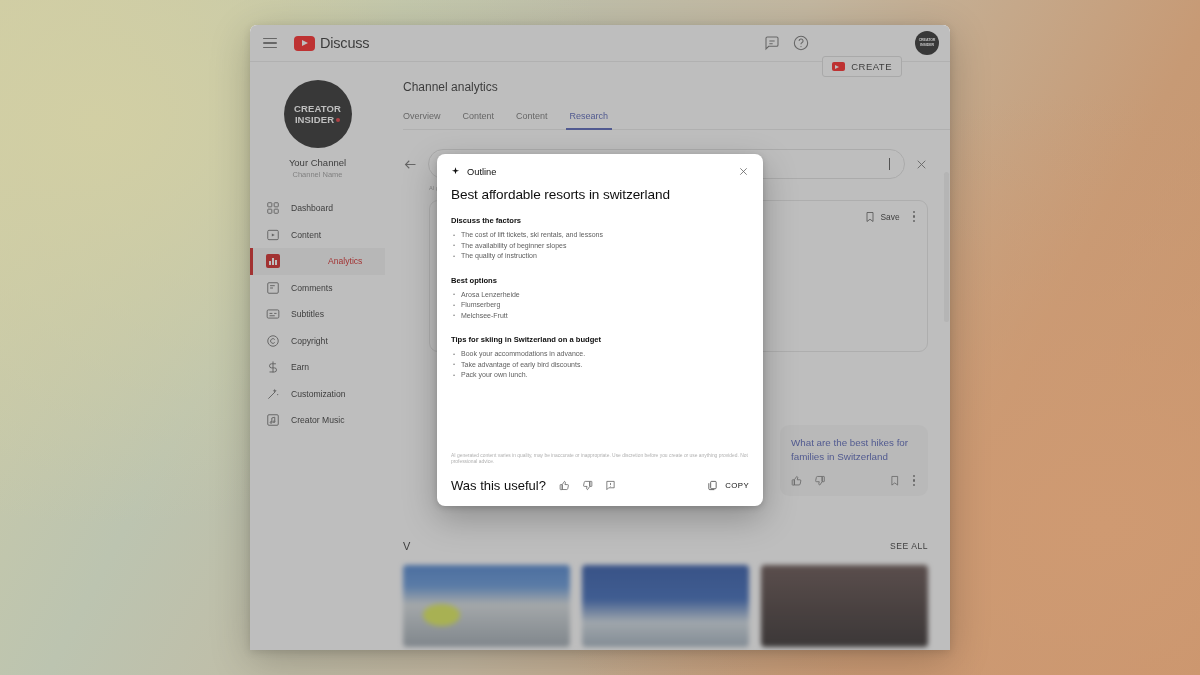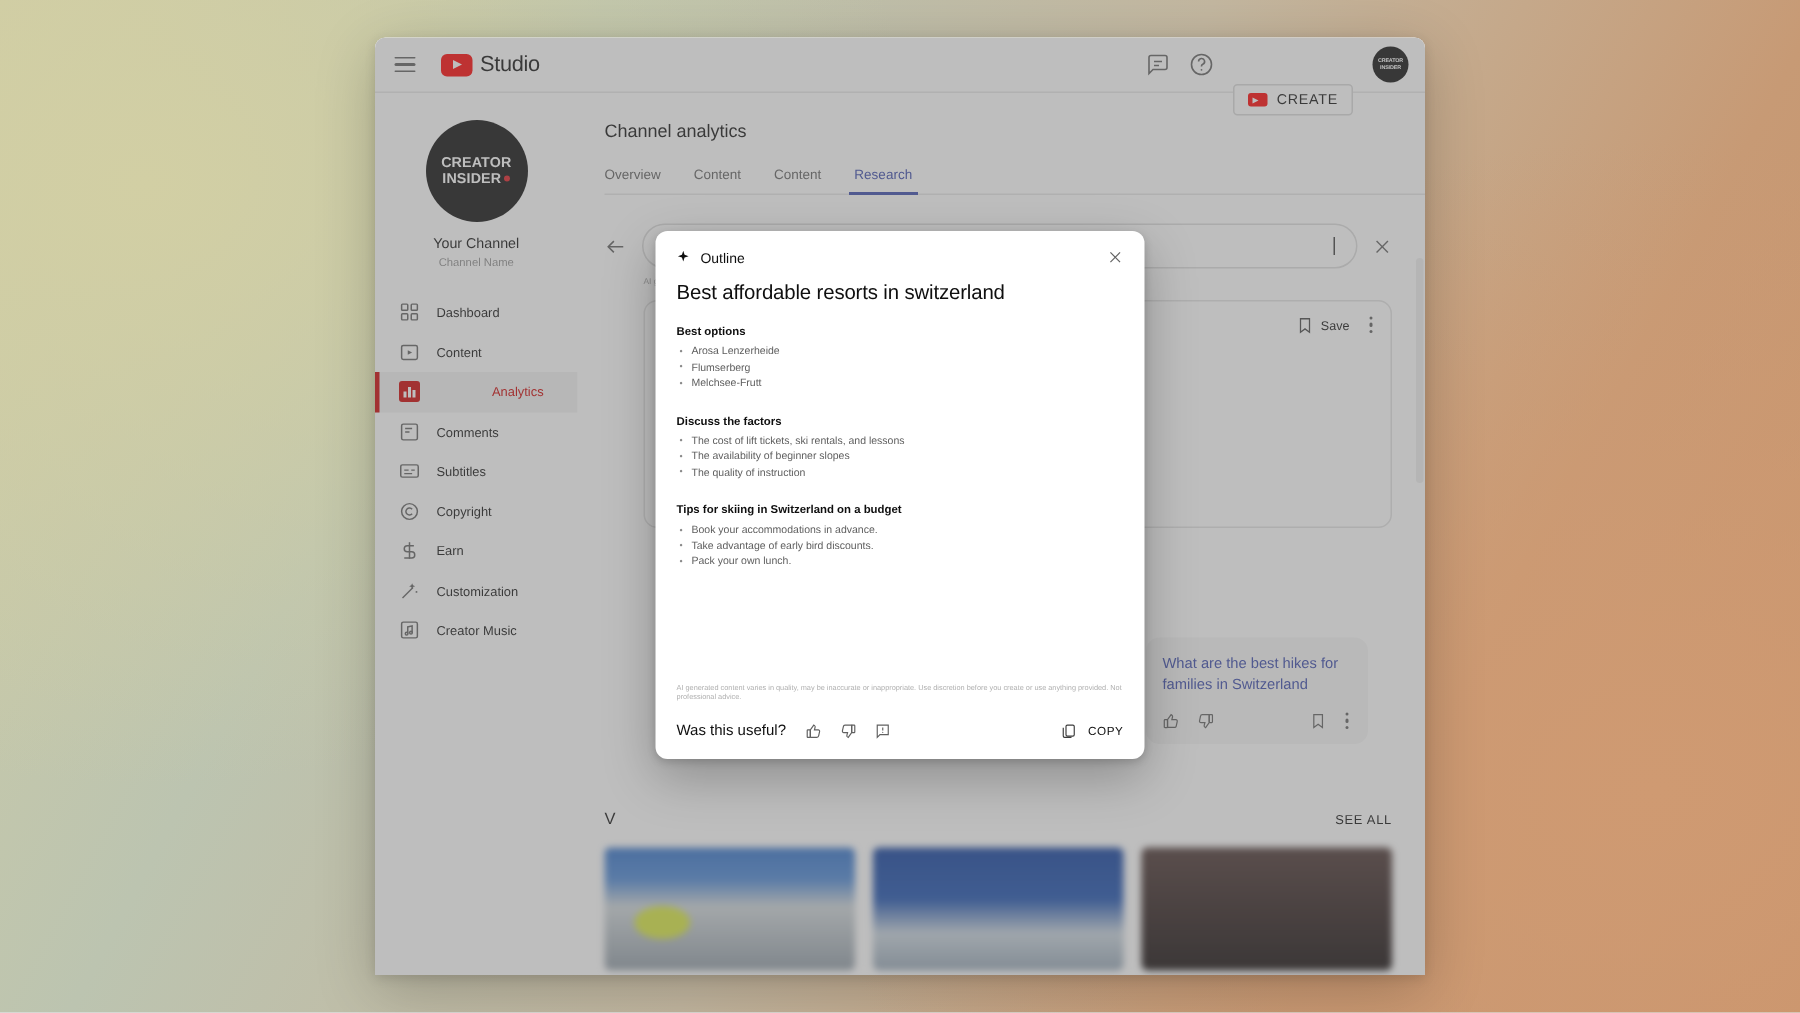--- a/index.html
+++ b/index.html
@@ -149,21 +149,21 @@
   }
   .card-actions { position: absolute; right: 10px; top: 8px; display: flex; align-items: center; gap: 11px; }
   .save-chip { display: flex; align-items: center; gap: 5px; cursor: pointer; }
   .save-chip .ic { width: 12px; height: 12px; color: #444; display:block; }
   .save-chip .lbl { font-size: 8.4px; color: #0f0f0f; }
   .kebab { display: flex; flex-direction: column; gap: 2px; cursor: pointer; padding: 2px; }
   .kebab i { width: 2.4px; height: 2.4px; border-radius: 50%; background: #606060; display: block; }
 
   
   #suggestion-card {
-    position: absolute; right: 38px; top: 363px; width: 148px;
+    position: absolute; right: 22px; top: 363px; width: 148px;
     border-radius: 9px; background: #f6f6f6; padding: 11px 11px 8px;
   }
   .sugg-title { font-size: 9.8px; line-height: 13.5px; color: #3949ab; cursor: pointer; }
   .sugg-actions { display: flex; align-items: center; margin-top: 10px; }
   .sugg-actions .ic { width: 11.5px; height: 11.5px; color: #606060; cursor: pointer; display:block; }
   .sugg-left { display: flex; gap: 11px; }
   .sugg-right { margin-left: auto; display: flex; align-items: center; gap: 10px; }
 
   
   #bottom-head {
@@ -231,21 +231,21 @@
   }
 
   #modal-disclaimer {
     font-size: 4.9px; line-height: 6.6px; color: #b0b0b0;
     padding: 0 14px; margin-top: 2px;
   }
 
   .modal-foot {
     display: flex; align-items: center; padding: 12px 14px 13px; margin-top: auto;
   }
-  .useful-label { font-size: 10px; color: #0f0f0f; margin-right: 13px; }
+  .useful-label { font-size: 13px; color: #0f0f0f; margin-right: 13px; }
   .foot-icons { display: flex; align-items: center; gap: 12px; }
   .foot-icons .ic { width: 11px; height: 11px; color: #606060; cursor: pointer; display:block; }
   .copy-btn { margin-left: auto; display: flex; align-items: center; gap: 7px; cursor: pointer; }
   .copy-btn .ic { width: 11px; height: 11px; color: #3c3c3c; display:block; }
   .copy-btn .lbl { font-size: 7.8px; color: #0f0f0f; letter-spacing: .4px; }
 
   svg { display: block; }
 </style>
 </head>
 <body>
@@ -256,21 +256,21 @@
 
     <div id="studio-header">
       <div class="hamburger">
           <i></i>
           <i></i>
           <i></i>
         </div>
 
       <div class="brand">
         <div class="yt-logo"></div>
-        <span class="brand-text">Studio</span>
+        <span class="brand-text">Discuss</span>
       </div>
 
       <div class="header-right">
         <svg class="hicon" viewBox="0 0 24 24" fill="none" stroke="currentColor" stroke-width="1.6">
           <path d="M21 15a2 2 0 0 1-2 2H7l-4 4V5a2 2 0 0 1 2-2h14a2 2 0 0 1 2 2z"></path>
           <line x1="8" y1="9" x2="16" y2="9"></line>
             <line x1="8" y1="13" x2="13" y2="13"></line>
         </svg>
         <svg class="hicon" viewBox="0 0 24 24" fill="none" stroke="currentColor" stroke-width="1.6">
           <circle cx="12" cy="12" r="10"></circle>
@@ -489,33 +489,33 @@
       <svg class="modal-close" viewBox="0 0 24 24" fill="none" stroke="currentColor" stroke-width="1.7">
         <line x1="5" y1="5" x2="19" y2="19"></line>
           <line x1="19" y1="5" x2="5" y2="19"></line>
       </svg>
     </div>
 
     <div id="modal-title">Best affordable resorts in switzerland</div>
 
     <div id="outline-body">
       <div class="sec">
+        <div class="sec-h">Discuss the factors</div>
+        <ul>
+          <li>The cost of lift tickets, ski rentals, and lessons</li>
+          <li>The availability of beginner slopes</li>
+          <li>The quality of instruction</li>
+        </ul>
+      </div>
+      <div class="sec">
         <div class="sec-h">Best options</div>
         <ul>
           <li>Arosa Lenzerheide</li>
           <li>Flumserberg</li>
           <li>Melchsee-Frutt</li>
-        </ul>
-      </div>
-      <div class="sec">
-        <div class="sec-h">Discuss the factors</div>
-        <ul>
-          <li>The cost of lift tickets, ski rentals, and lessons</li>
-          <li>The availability of beginner slopes</li>
-          <li>The quality of instruction</li>
         </ul>
       </div>
       <div class="sec">
         <div class="sec-h">Tips for skiing in Switzerland on a budget</div>
         <ul>
           <li>Book your accommodations in advance.</li>
           <li>Take advantage of early bird discounts.</li>
           <li>Pack your own lunch.</li>
         </ul>
       </div>

